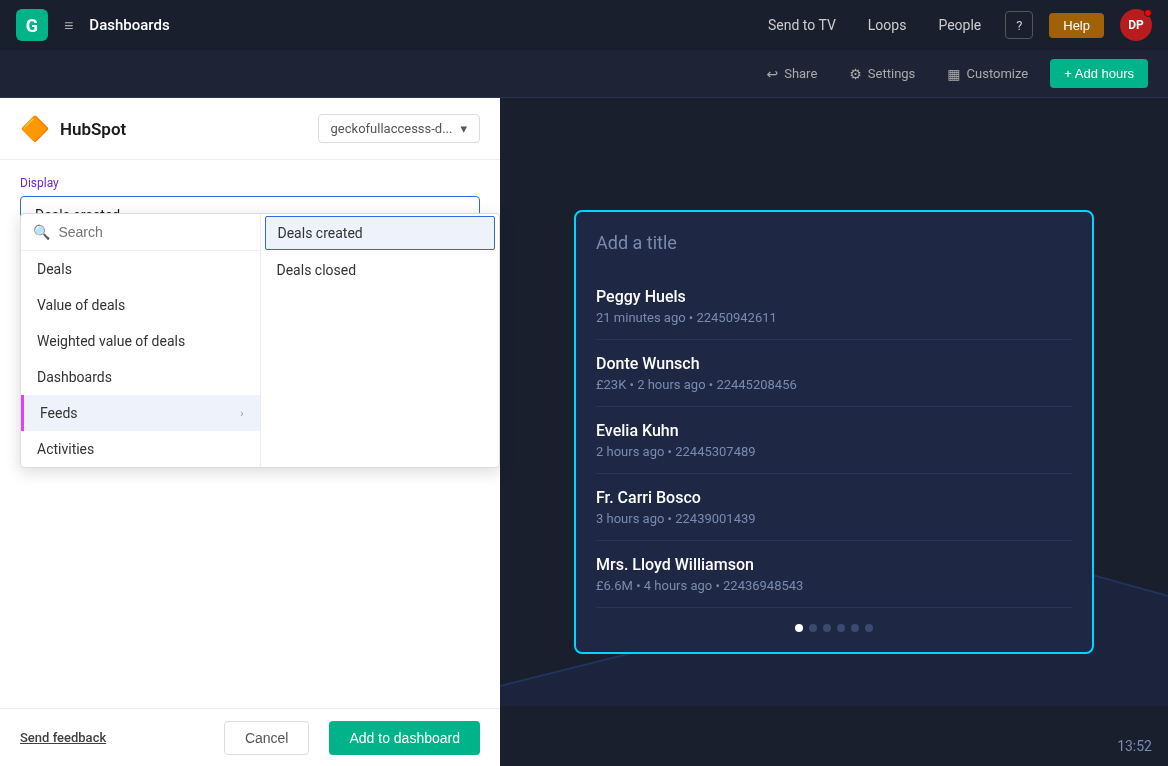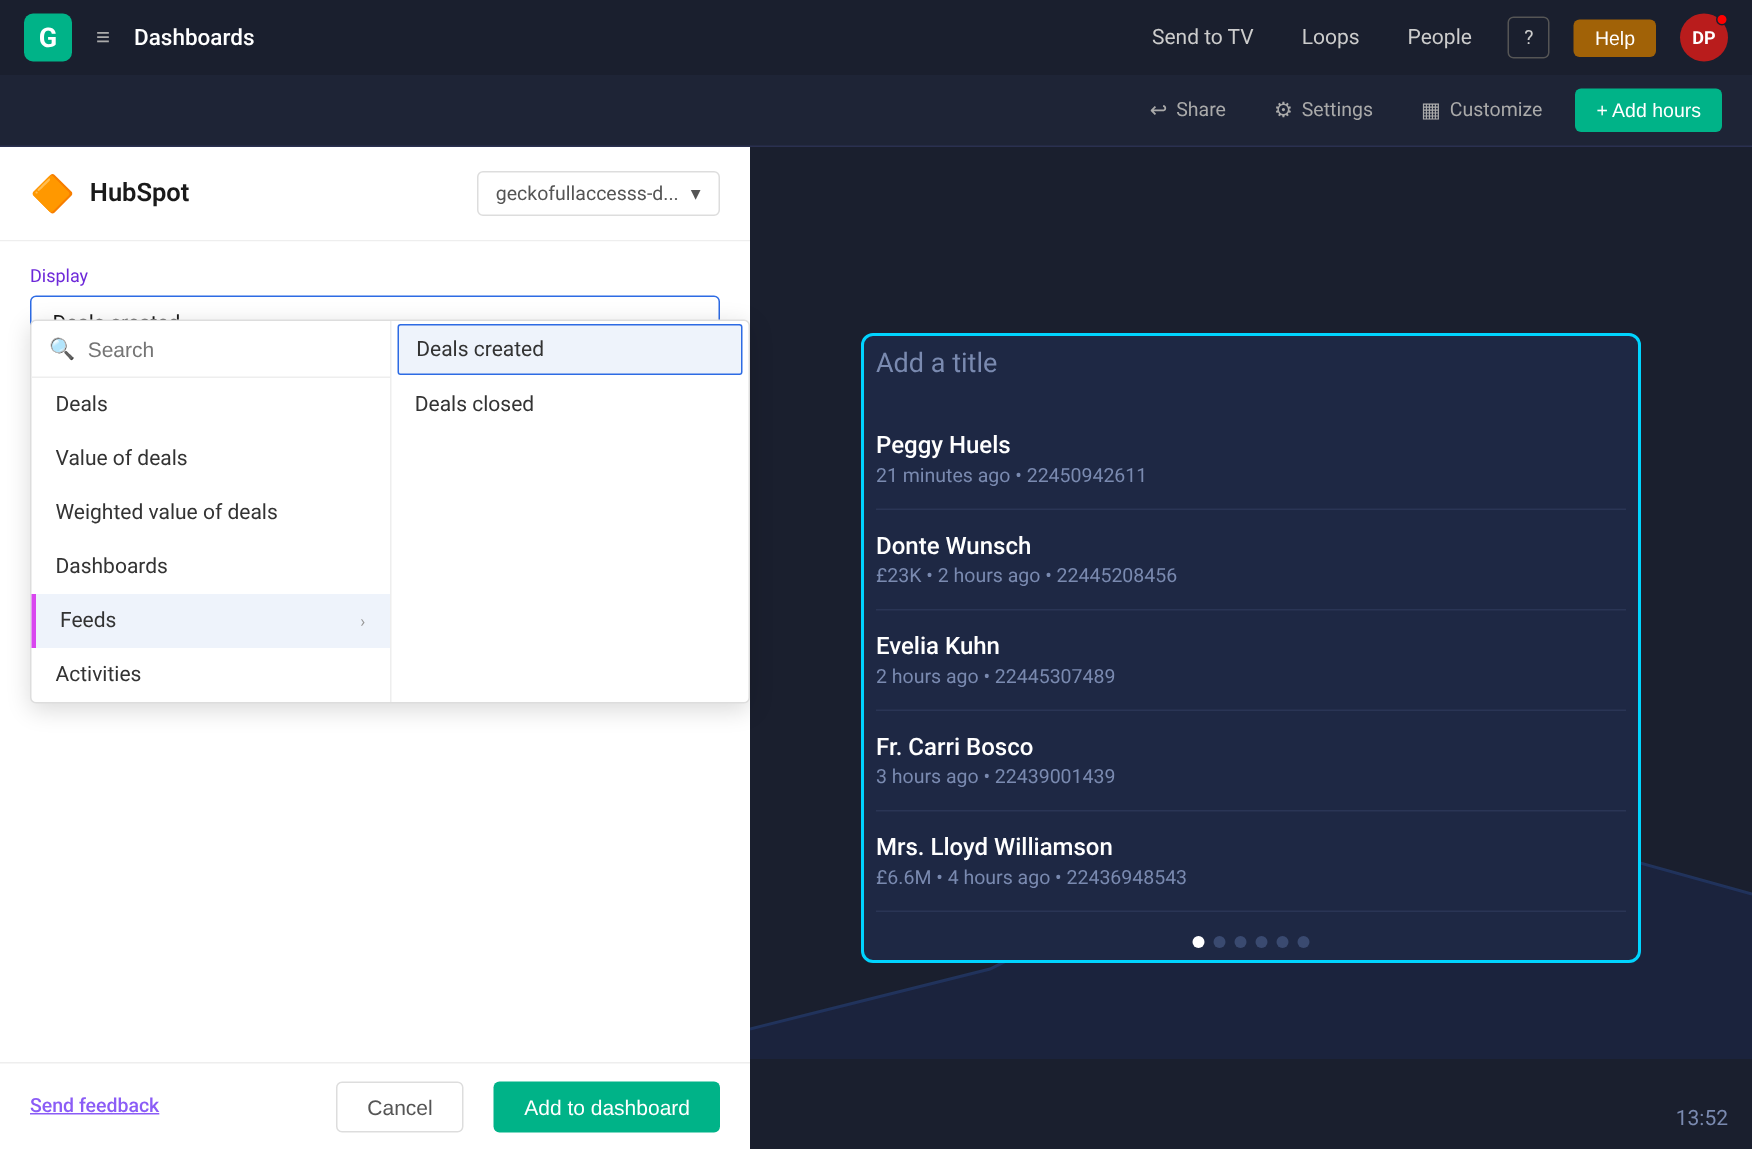--- a/index.html
+++ b/index.html
@@ -105,21 +105,21 @@
 
     
     .right-content {
       flex: 1; background: #1a1f2e; position: relative; overflow: hidden;
       display: flex; align-items: center; justify-content: center;
     }
 
     
     .widget-card {
       background: #1e2844; border: 2px solid #00d4ff; border-radius: 8px;
-      width: 520px; padding: 8px; position: relative; z-index: 5;
+      width: 520px; padding: 20px; position: relative; z-index: 5;
     }
     .widget-title { font-size: 18px; color: #7a8ab0; margin-bottom: 20px; font-weight: 400; }
     .widget-item {
       padding: 14px 0; border-bottom: 1px solid #2a3555;
     }
     .widget-item:last-of-type { border-bottom: none; }
     .widget-item-name { font-size: 16px; color: white; font-weight: 500; margin-bottom: 4px; }
     .widget-item-meta { font-size: 13px; color: #7a8ab0; }
     .widget-dots {
       display: flex; justify-content: center; gap: 6px; margin-top: 16px;
@@ -129,21 +129,21 @@
     }
     .widget-dot.active { background: white; }
 
     
     .bottom-bar {
       position: absolute; bottom: 0; left: 0; right: 0; height: 58px;
       background: white; border-top: 1px solid #eee;
       display: flex; align-items: center; justify-content: space-between;
       padding: 0 20px; z-index: 20;
     }
-    .send-feedback { font-size: 13px; color: #8b5cf6; text-decoration: underline; cursor: pointer; font-weight: 500; }
+    .send-feedback { font-size: 13px; color: #404040; text-decoration: underline; cursor: pointer; font-weight: 500; }
     .bottom-actions { display: flex; gap: 20px; }
     .cancel-btn {
       background: white; border: 1px solid #ddd; border-radius: 4px;
       padding: 8px 20px; font-size: 14px; cursor: pointer; color: #555;
     }
     .add-btn {
       background: #00b388; color: white; border: none; border-radius: 4px;
       padding: 8px 20px; font-size: 14px; cursor: pointer; font-weight: 500;
     }
 

